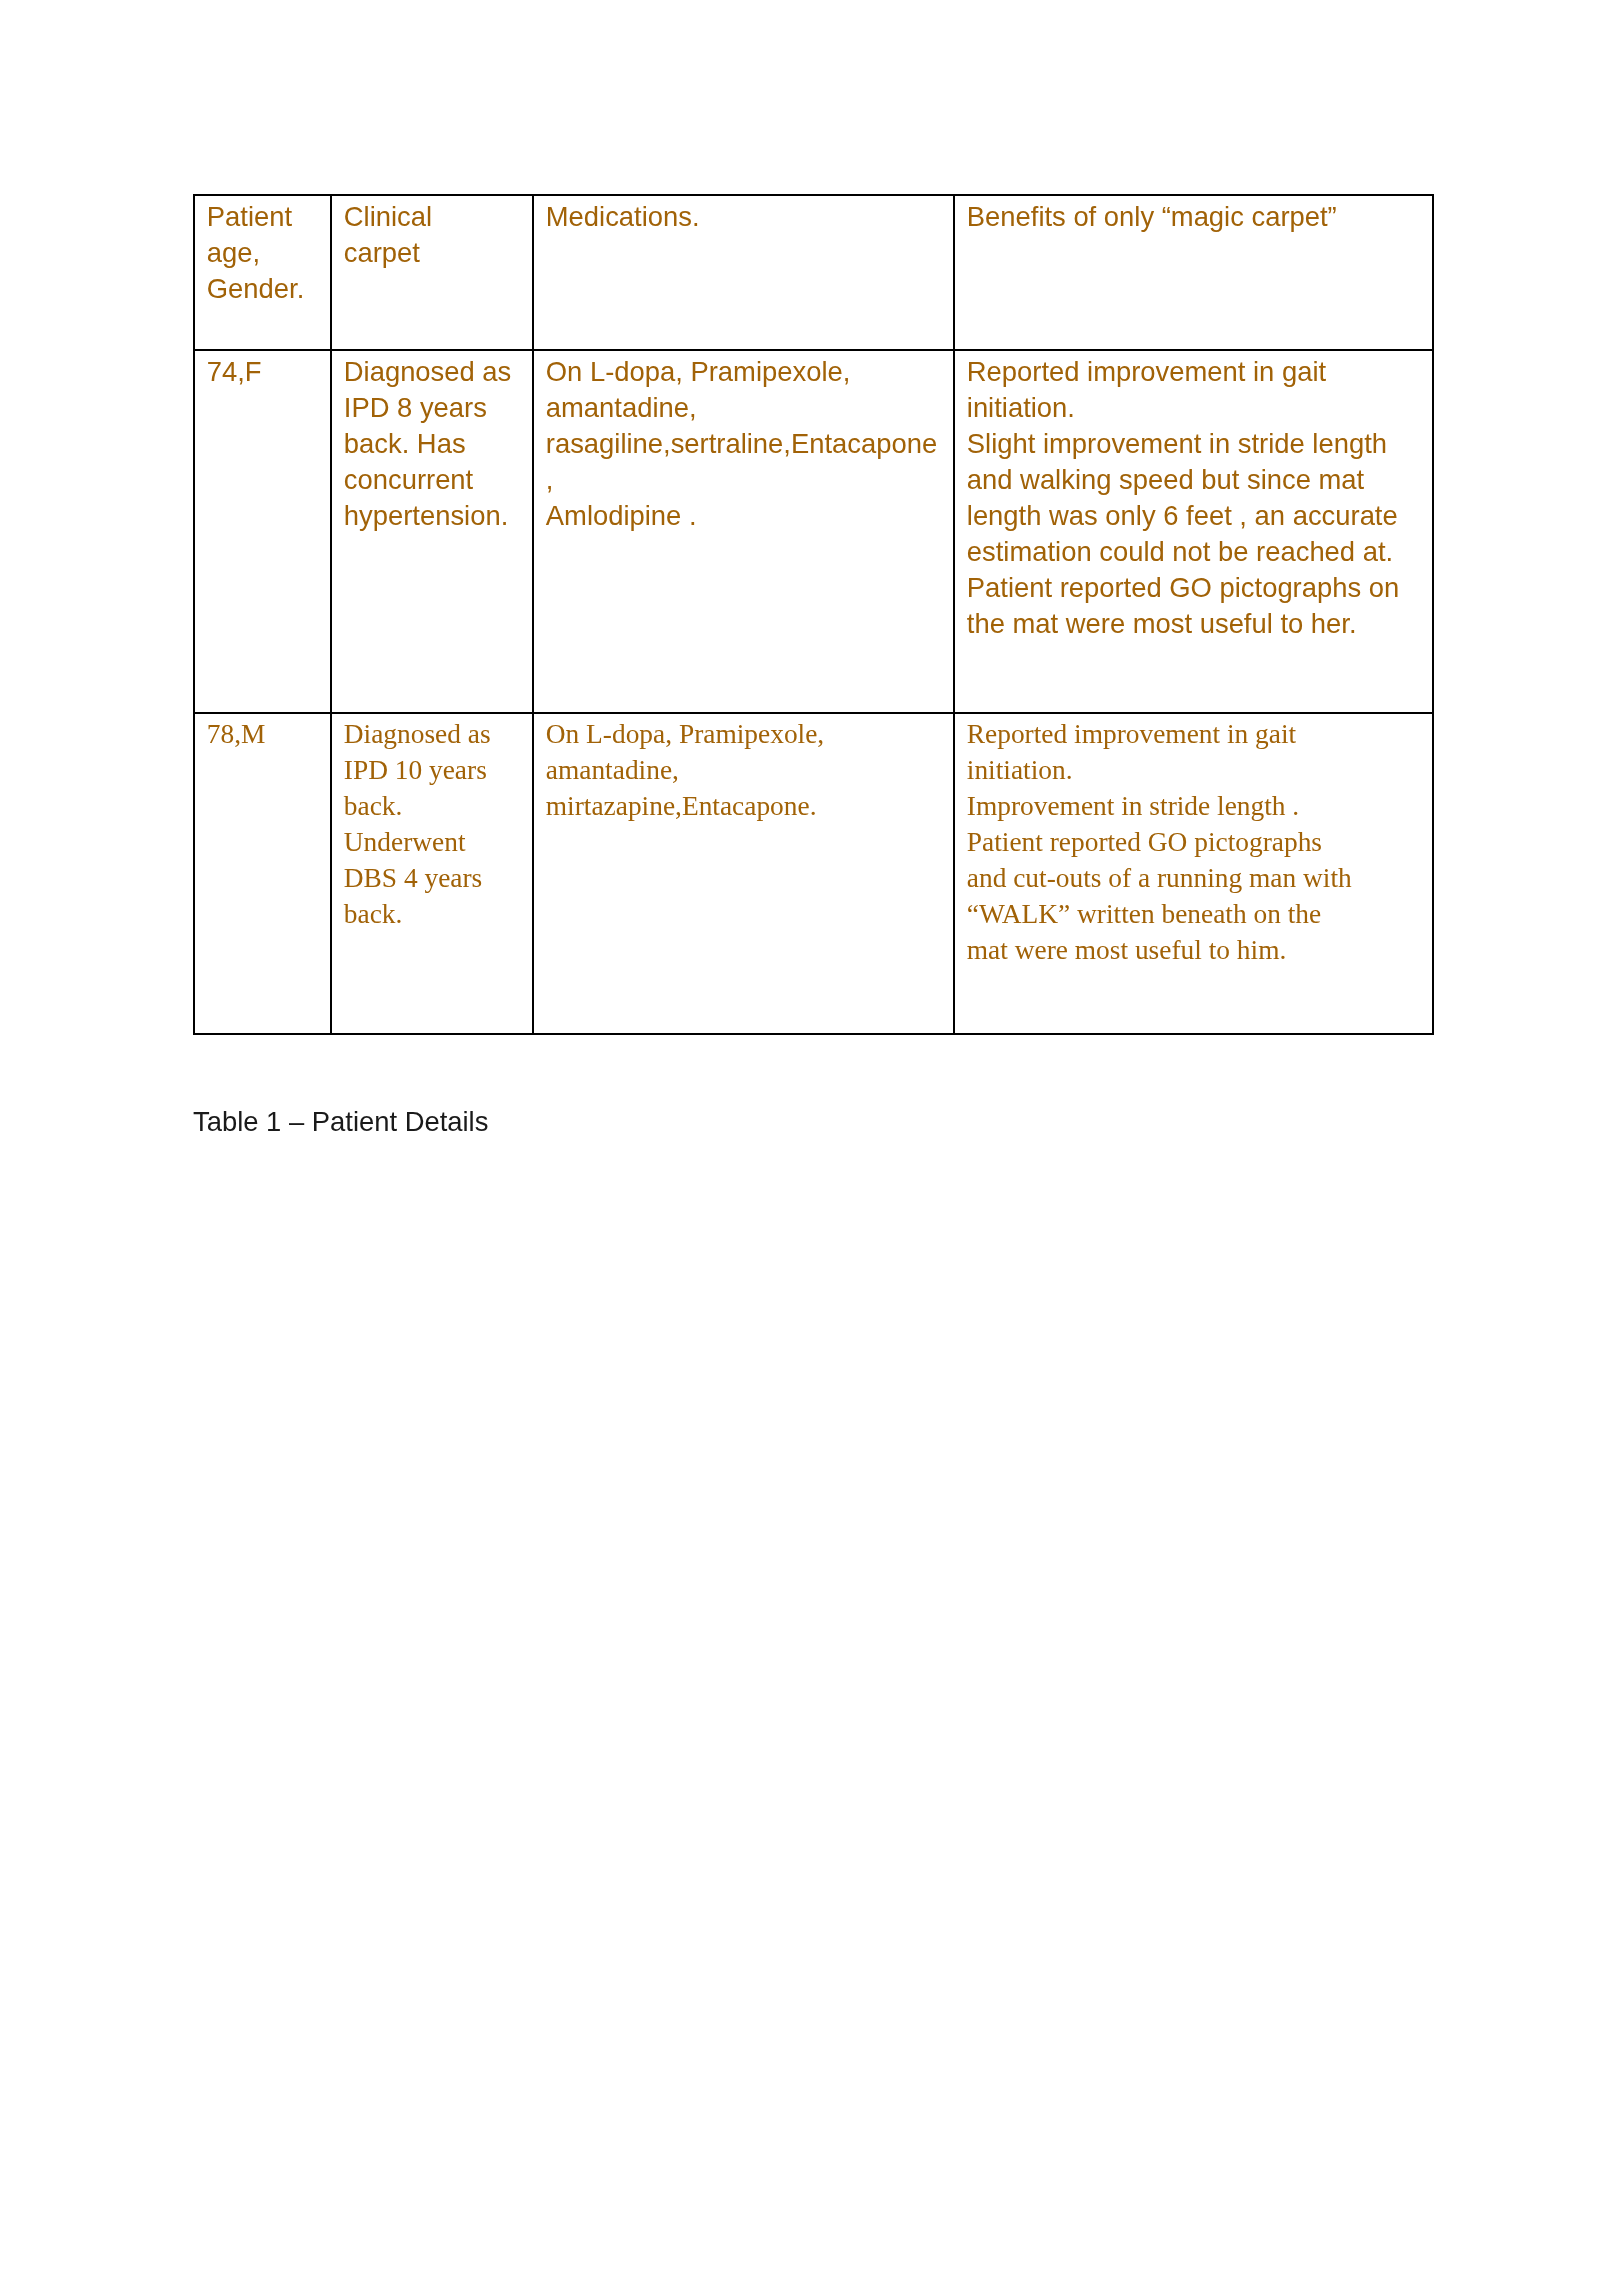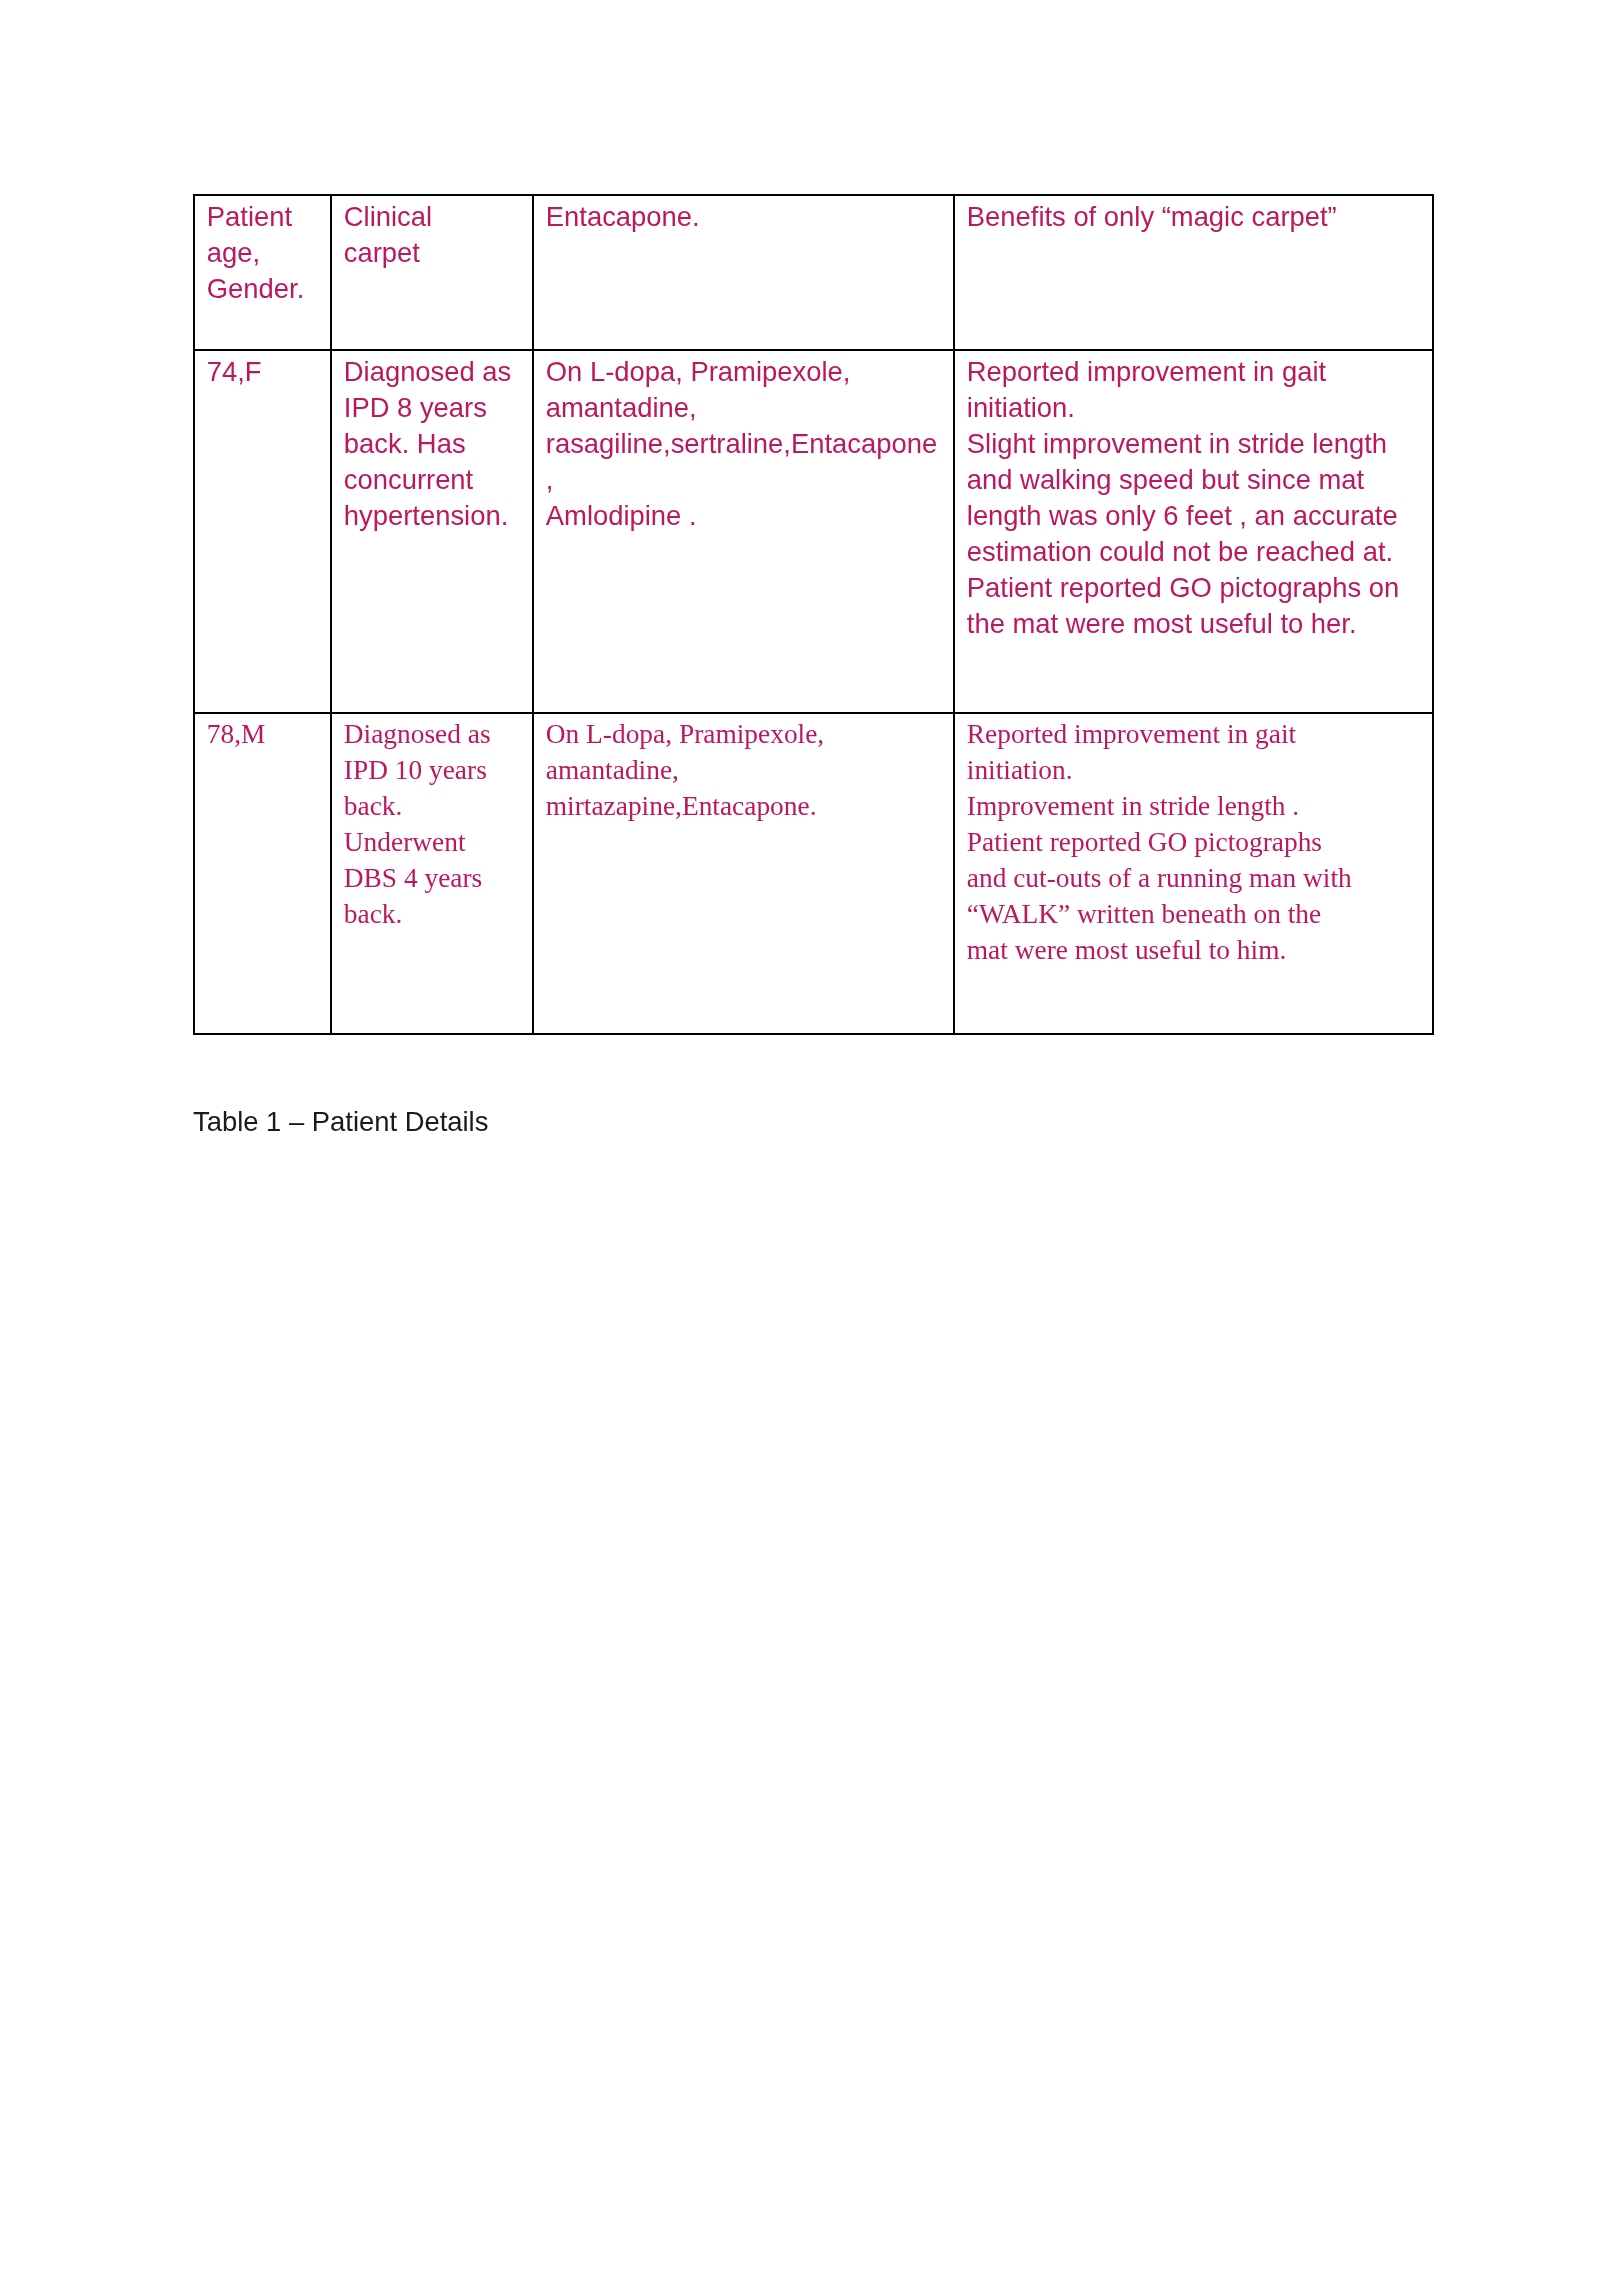--- a/index.html
+++ b/index.html
@@ -25,21 +25,21 @@
   table.patient-table col.c4 { width: 479px; }
   table.patient-table td {
     border: 2px solid #000000;
     vertical-align: top;
     padding: 2.9px 10.8px 2.9px 11.8px;
     font-size: 27.4px;
     line-height: 36px;
     white-space: pre-wrap;
     word-wrap: break-word;
     font-weight: 400;
-    color: #be185d;
+    color: #a16207;
     margin-top: 12px;
   }
   tr.header-row td { height: 147px; }
   tr.row-1 td { height: 355px; }
   tr.row-2 td { height: 314px; font-family: Liberation Serif, serif; }
   .table-caption {
     position: absolute;
     left: 193px;
     top: 1104px;
     font-size: 27.4px;
@@ -59,21 +59,21 @@
         <col class="c3">
         <col class="c4">
     </colgroup>
     <tbody>
       <tr class="header-row">
         <td>Patient
 age,
 Gender.</td>
         <td>Clinical
 carpet</td>
-        <td>Entacapone.</td>
+        <td>Medications.</td>
         <td>Benefits of only “magic carpet”</td>
       </tr>
       <tr class="row-1">
         <td>74,F</td>
         <td>Diagnosed as
 IPD 8 years
 back. Has
 concurrent
 hypertension.</td>
         <td>On L-dopa, Pramipexole,

